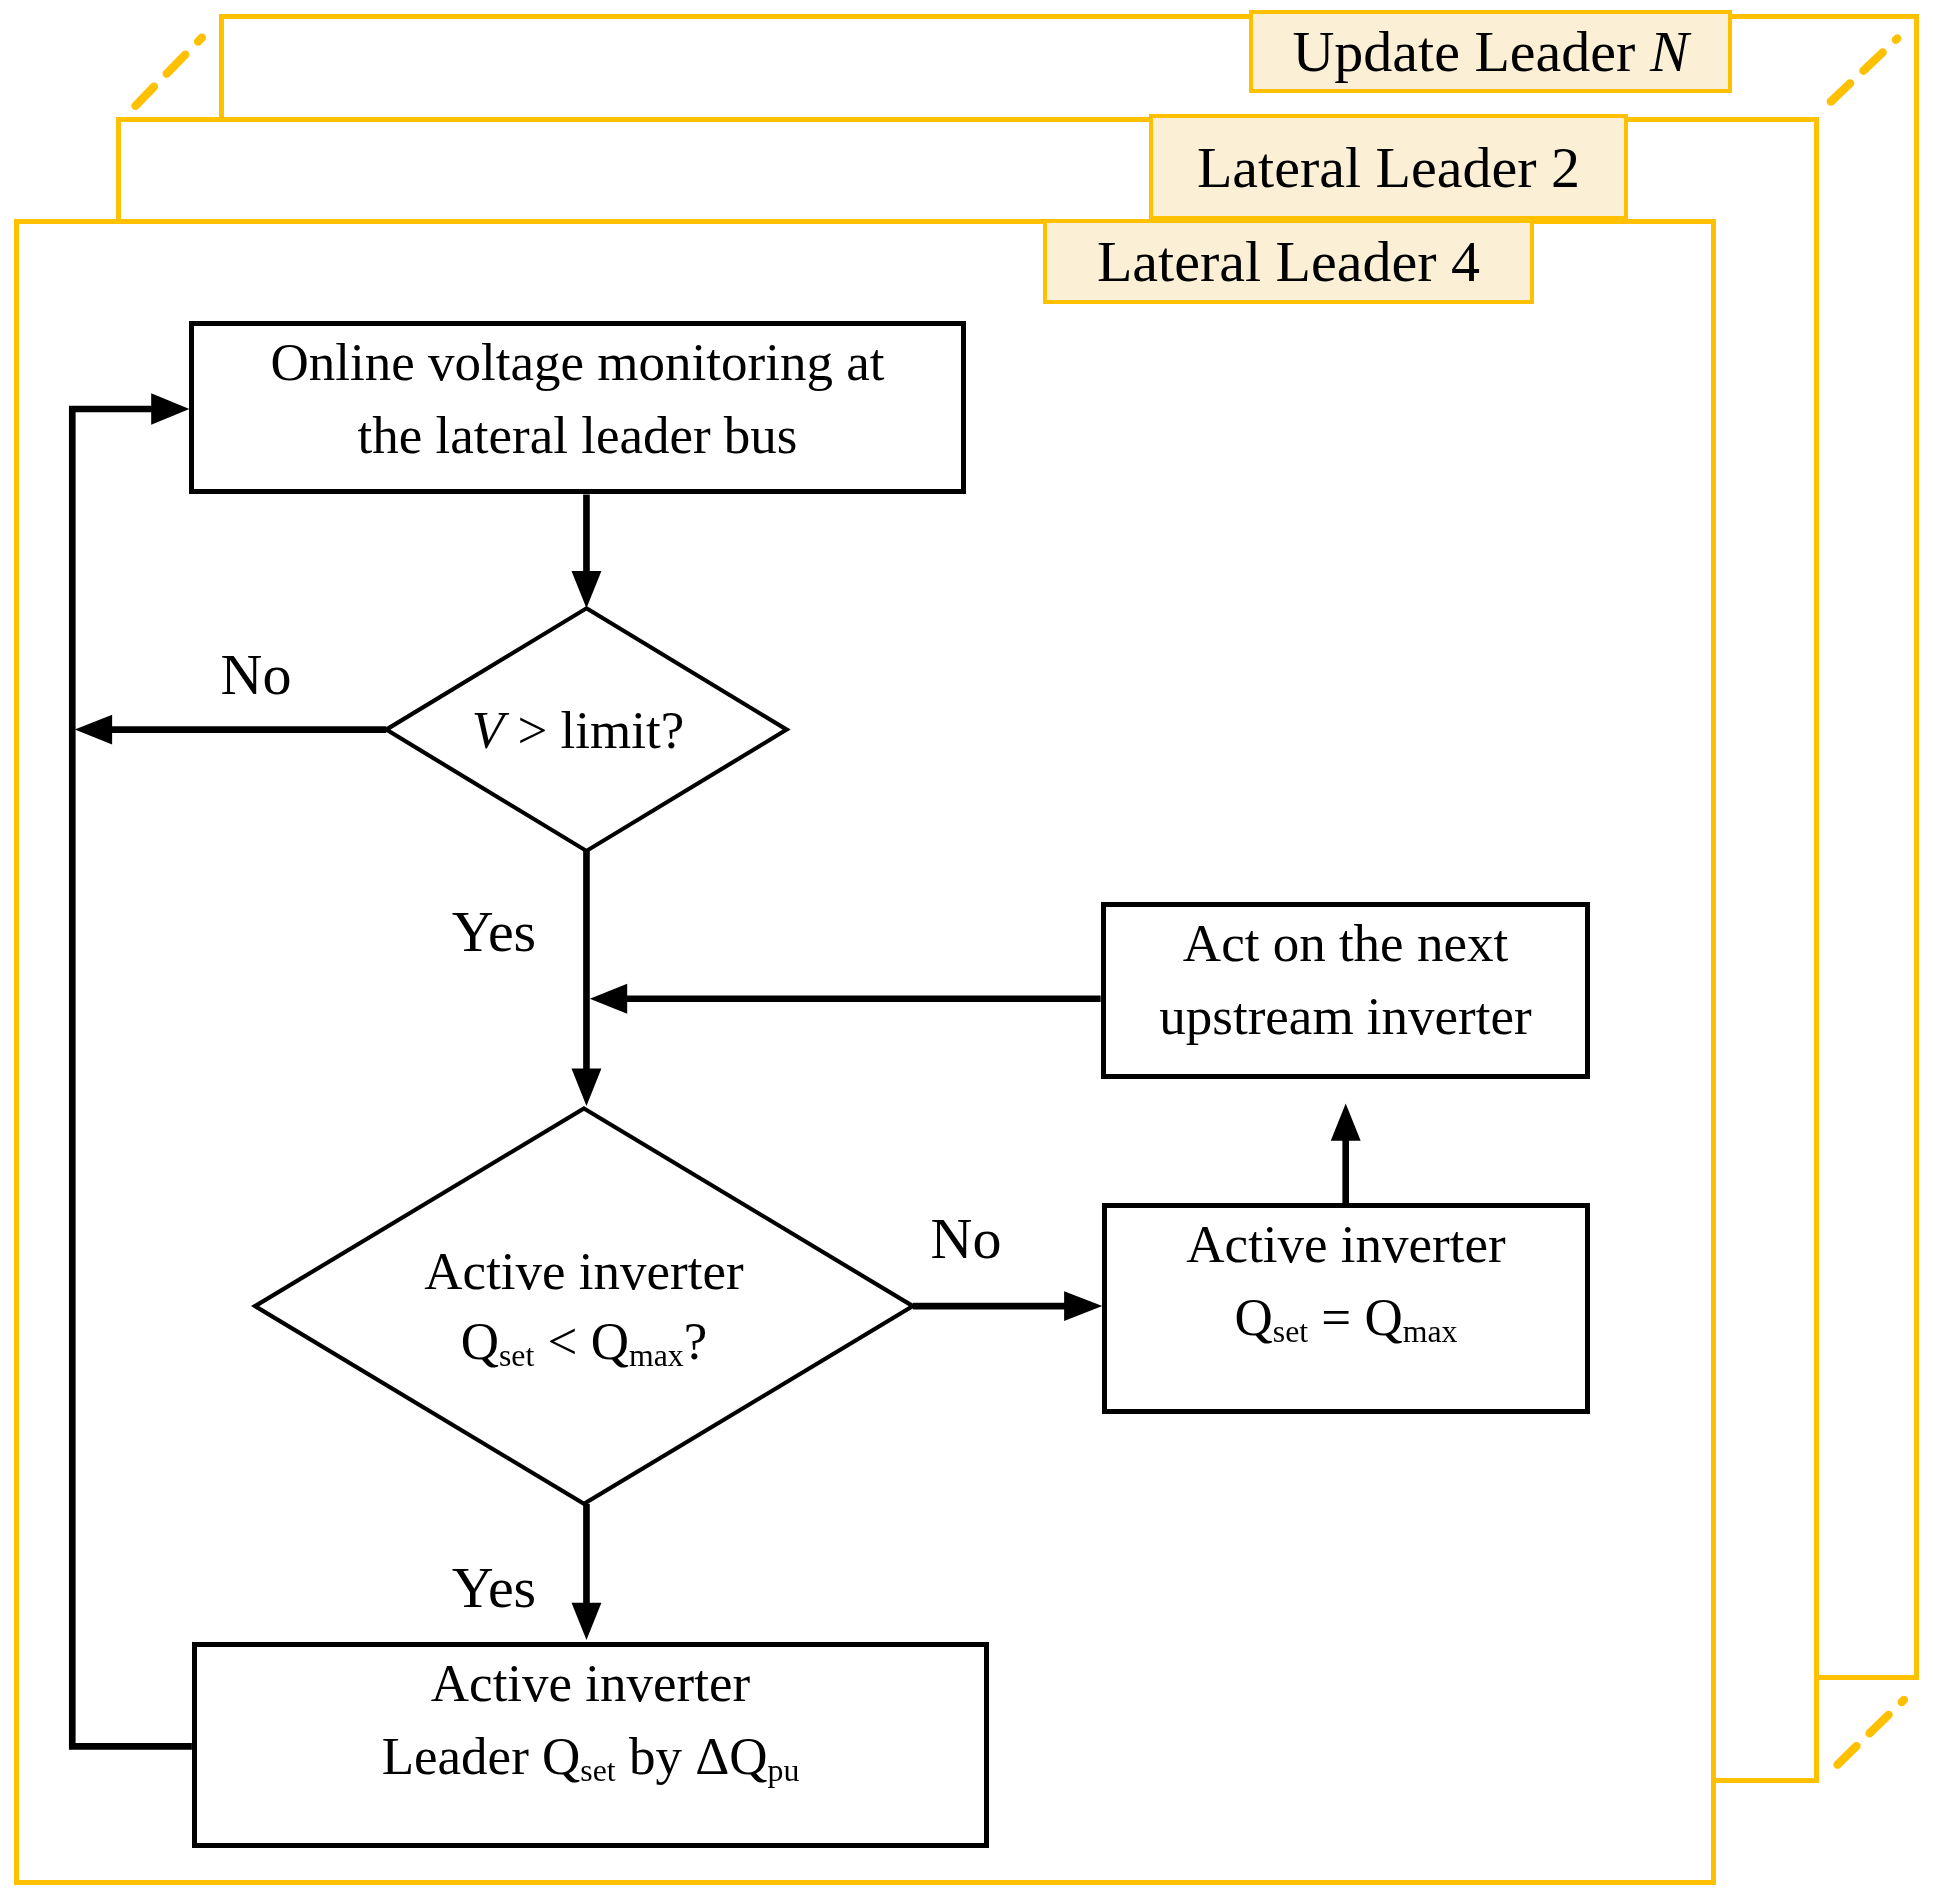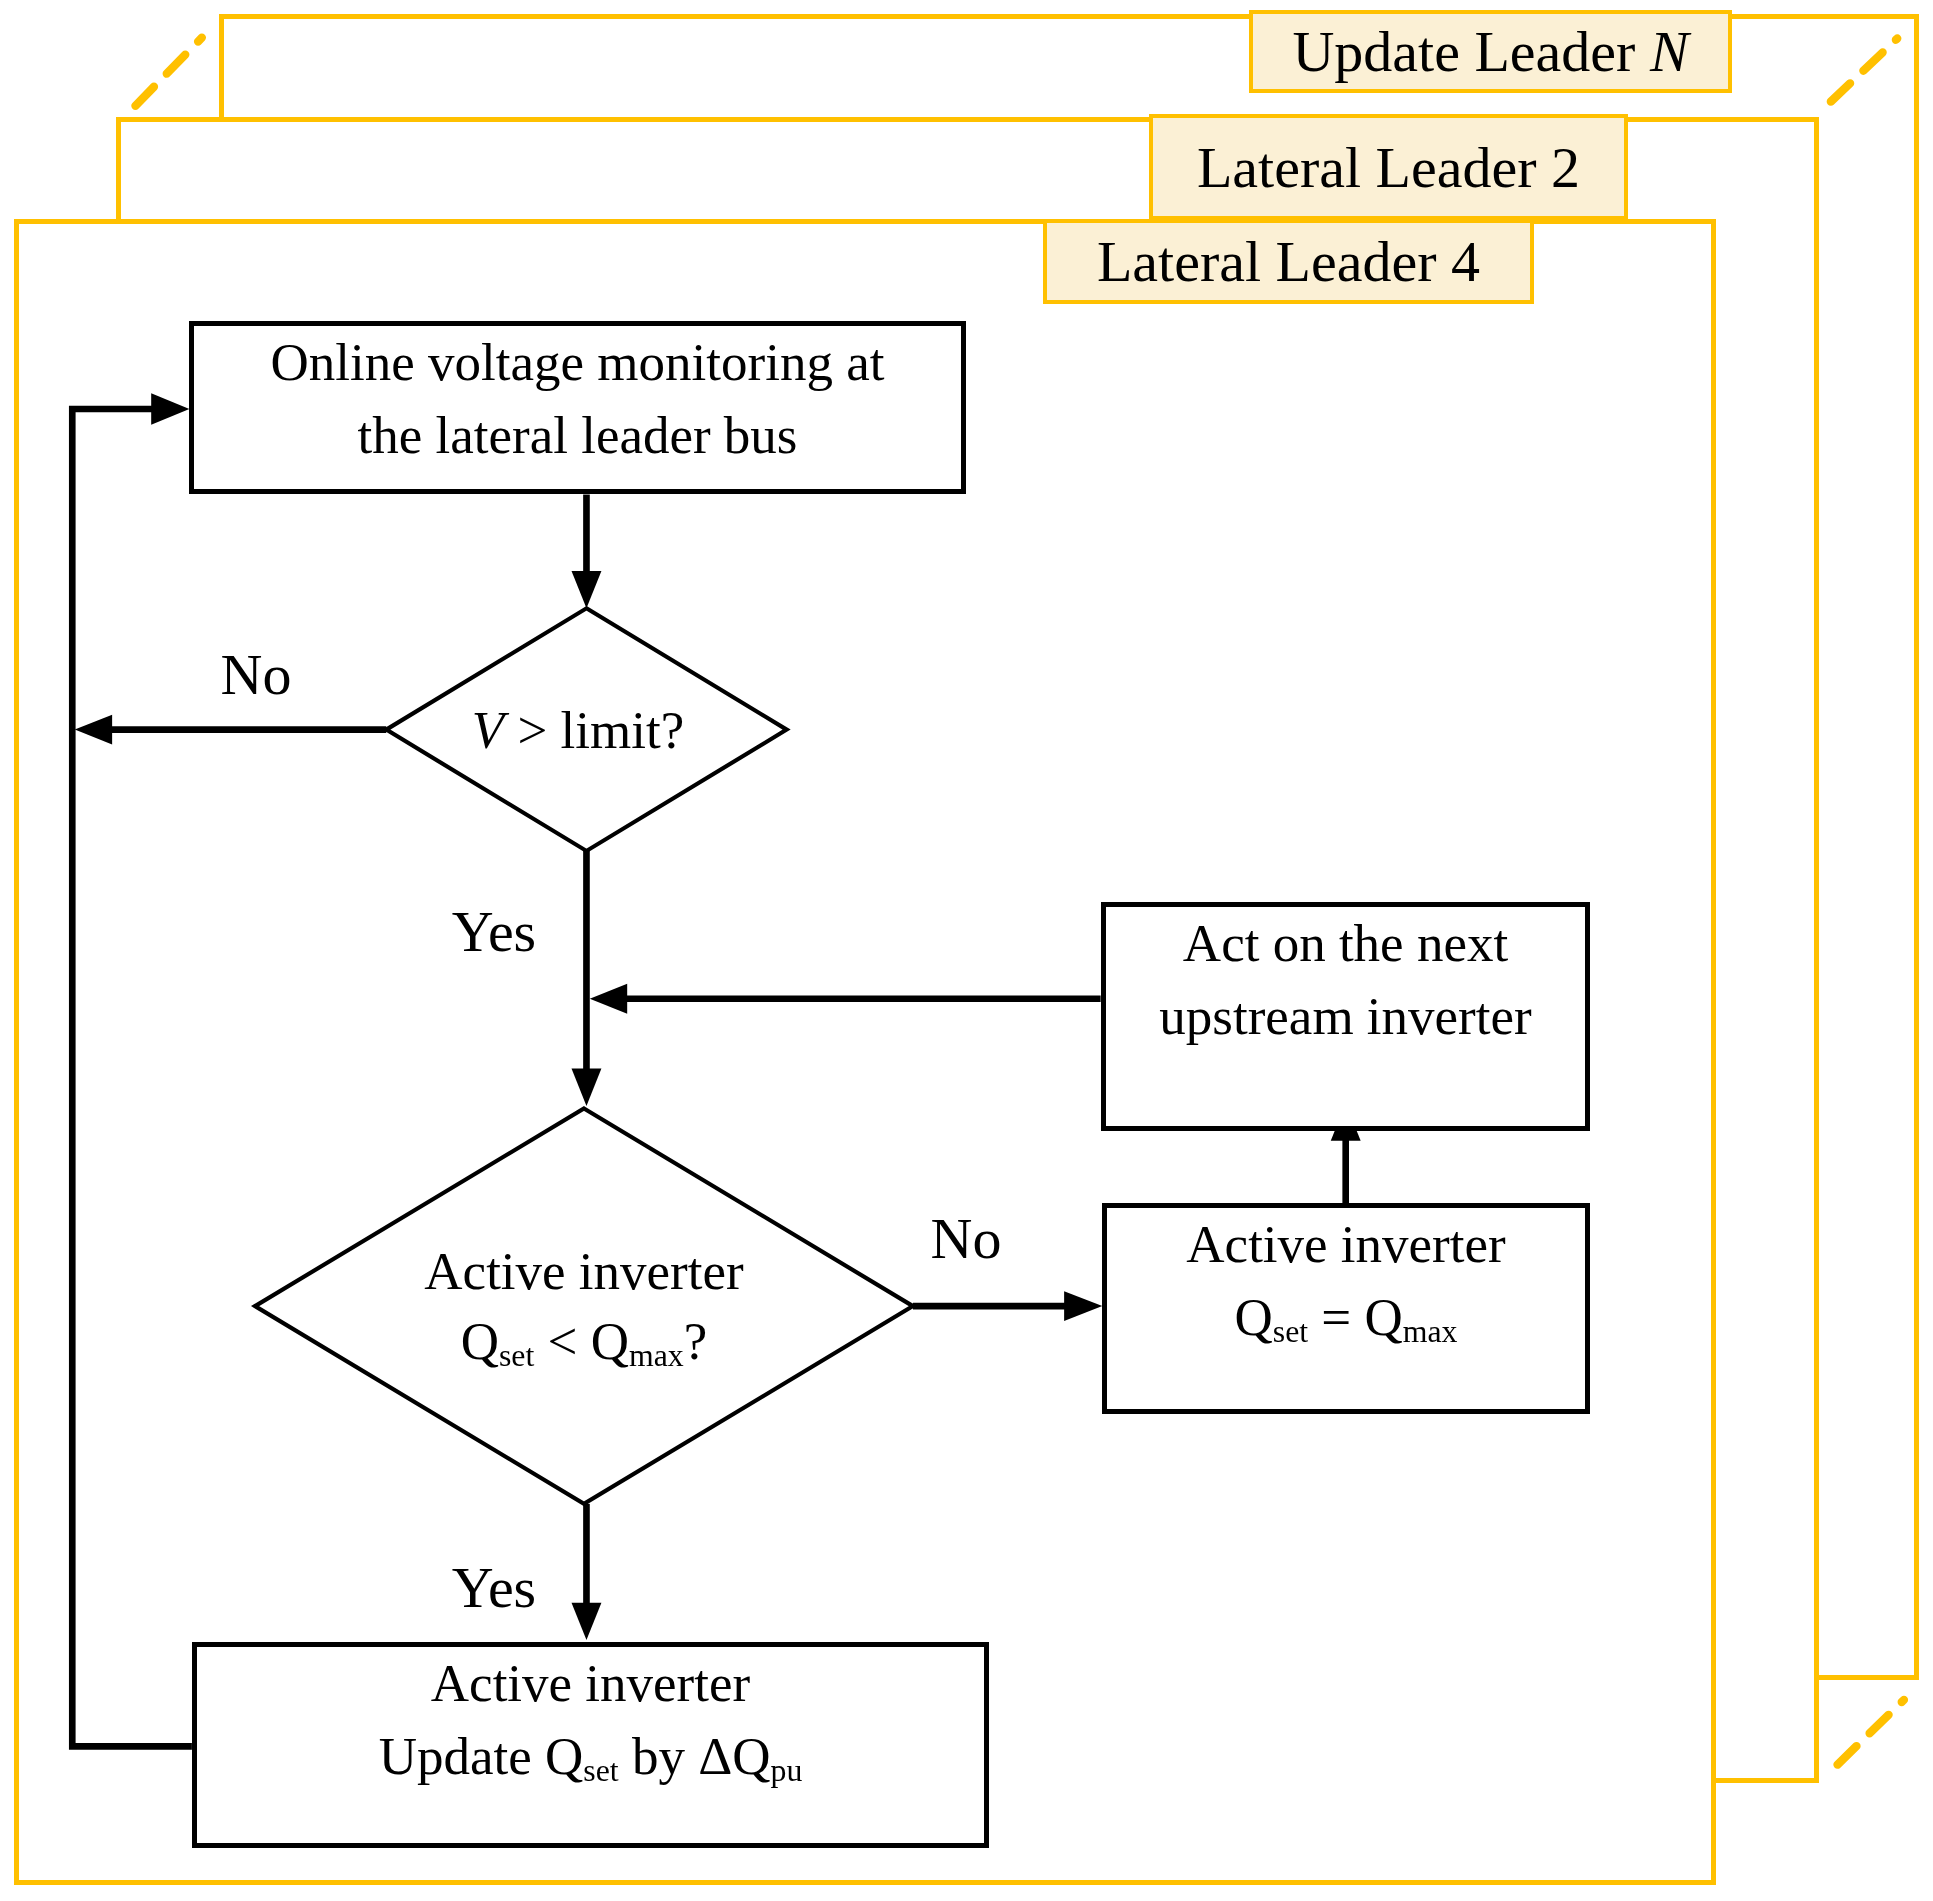--- a/index.html
+++ b/index.html
@@ -84,33 +84,33 @@
 
     <polygon class="diamond" points="706,732 947,878 706,1024 465,878"></polygon>
     <polygon class="diamond" points="703,1334 1099,1572 703,1810 307,1572"></polygon>
   </svg>
 
   <div class="pbox" style="left:189px;top:321px;width:777px;height:173px;">
     <div class="tline">Online voltage monitoring at</div>
     <div class="tline">the lateral leader bus</div>
   </div>
 
-  <div class="pbox" style="left:1101px;top:902px;width:489px;height:229px;">
+  <div class="pbox" style="left:1101px;top:902px;width:489px;height:177px;">
     <div class="tline">Act on the next</div>
     <div class="tline">upstream inverter</div>
   </div>
 
   <div class="pbox" style="left:1102px;top:1203px;width:488px;height:211px;">
     <div class="tline">Active inverter</div>
     <div class="tline"><span>Q</span><span class="sub">set</span><span> = Q</span><span class="sub">max</span></div>
   </div>
 
   <div class="pbox" style="left:192px;top:1642px;width:797px;height:206px;">
     <div class="tline">Active inverter</div>
-    <div class="tline"><span>Update Q</span><span class="sub">set</span><span> by ΔQ</span><span class="sub">pu</span></div>
+    <div class="tline"><span>Leader Q</span><span class="sub">set</span><span> by ΔQ</span><span class="sub">pu</span></div>
   </div>
 
   <div class="dtext" style="left:378px;top:608px;width:400px;height:243px;">
     <div class="tline"><span class="it">V</span><span> &gt; limit?</span></div>
   </div>
 
   <div class="dtext" style="left:255px;top:1108px;width:658px;height:395px;">
     <div class="tline">Active inverter</div>
     <div class="tline"><span>Q</span><span class="sub">set</span><span> &lt; Q</span><span class="sub">max</span><span>?</span></div>
   </div>

